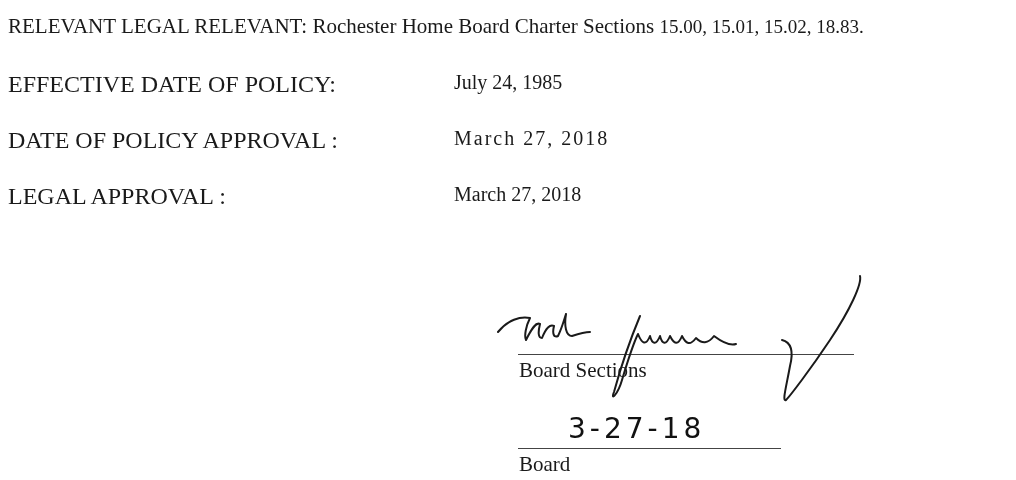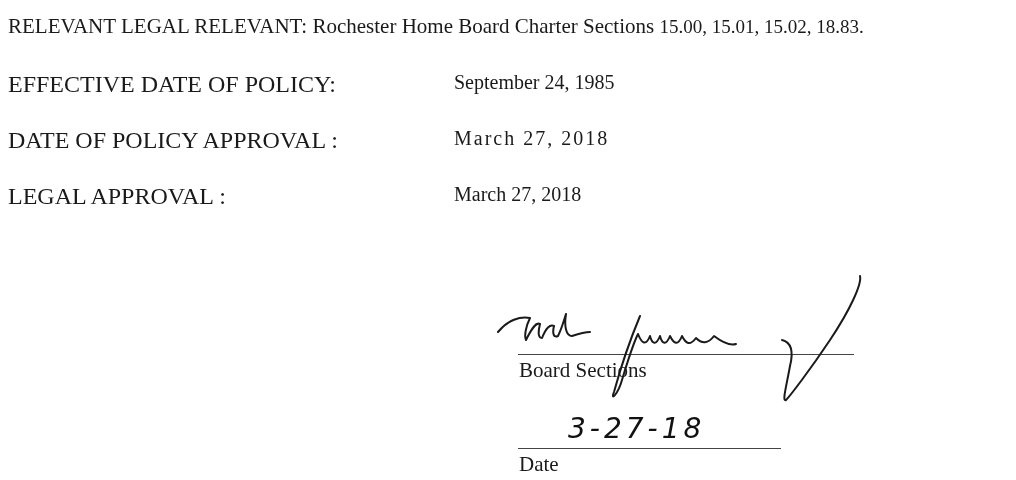--- a/index.html
+++ b/index.html
@@ -15,33 +15,33 @@
 </head>
 <body>
 
 <div class="line" style="left:8px; top:14px;">
   <span>RELEVANT LEGAL RELEVANT:</span>
   <span>Rochester Home Board Charter Sections</span>
   <span style="font-size:19px;">15.00, 15.01, 15.02, 18.83.</span>
 </div>
 
 <div class="lbl" style="left:8px; top:71px;">EFFECTIVE DATE OF POLICY:</div>
-<div class="val" style="left:454px; top:71px;">September 24, 1985</div>
+<div class="val" style="left:454px; top:71px;">July 24, 1985</div>
 
 <div class="lbl" style="left:8px; top:127px;">DATE OF POLICY APPROVAL :</div>
 <div class="val" style="left:454px; top:127px; letter-spacing:2px;">March 27, 2018</div>
 
 <div class="lbl" style="left:8px; top:183px;">LEGAL APPROVAL :</div>
 <div class="val" style="left:454px; top:183px;">March 27, 2018</div>
 
 <div class="sig-line" style="left:518px; top:354px; width:336px;"></div>
 <svg width="380" height="140" style="left:490px; top:270px;" viewBox="0 0 380 140">
   <g fill="none" stroke="#1a1a1a" stroke-width="2" stroke-linecap="round" stroke-linejoin="round">
     <path d="M8,62 C18,50 30,46 40,48 C36,56 34,66 36,70 C42,58 46,52 50,54 C48,62 48,68 52,68 C56,58 60,54 64,56 C62,64 64,68 68,66 C72,58 74,50 76,44 C74,56 76,66 82,66 C88,64 94,62 100,62"></path>
     <path d="M150,46 C140,70 130,100 124,122 C120,132 128,124 132,110 C138,90 144,72 148,64 C152,74 156,76 160,66 C162,74 166,76 170,66 C172,74 176,76 180,66 C184,74 188,76 192,66 C196,74 200,76 206,68 C212,74 218,74 224,66 C232,72 240,76 246,74"></path>
     <path d="M370,6 C372,14 360,40 340,70 C320,100 300,126 296,130 C292,132 296,118 300,96 C304,80 300,72 292,70"></path>
   </g>
 </svg>
 <div class="caption" style="left:519px; top:358px;">Board Sections</div>
 
-<div class="caption" style="left:568px; top:412px; font-family:'DejaVu Sans', sans-serif; font-style:italic; font-size:28px; letter-spacing:4px; color:#111;">3-27-18</div>
+<div class="caption" style="left:568px; top:412px; font-family:'DejaVu Sans', sans-serif; font-size:28px; letter-spacing:4px; color:#111;">3-27-18</div>
 <div class="sig-line" style="left:518px; top:448px; width:263px;"></div>
-<div class="caption" style="left:519px; top:452px;">Date</div>
+<div class="caption" style="left:519px; top:452px;">Board</div>
 
 </body></html>

